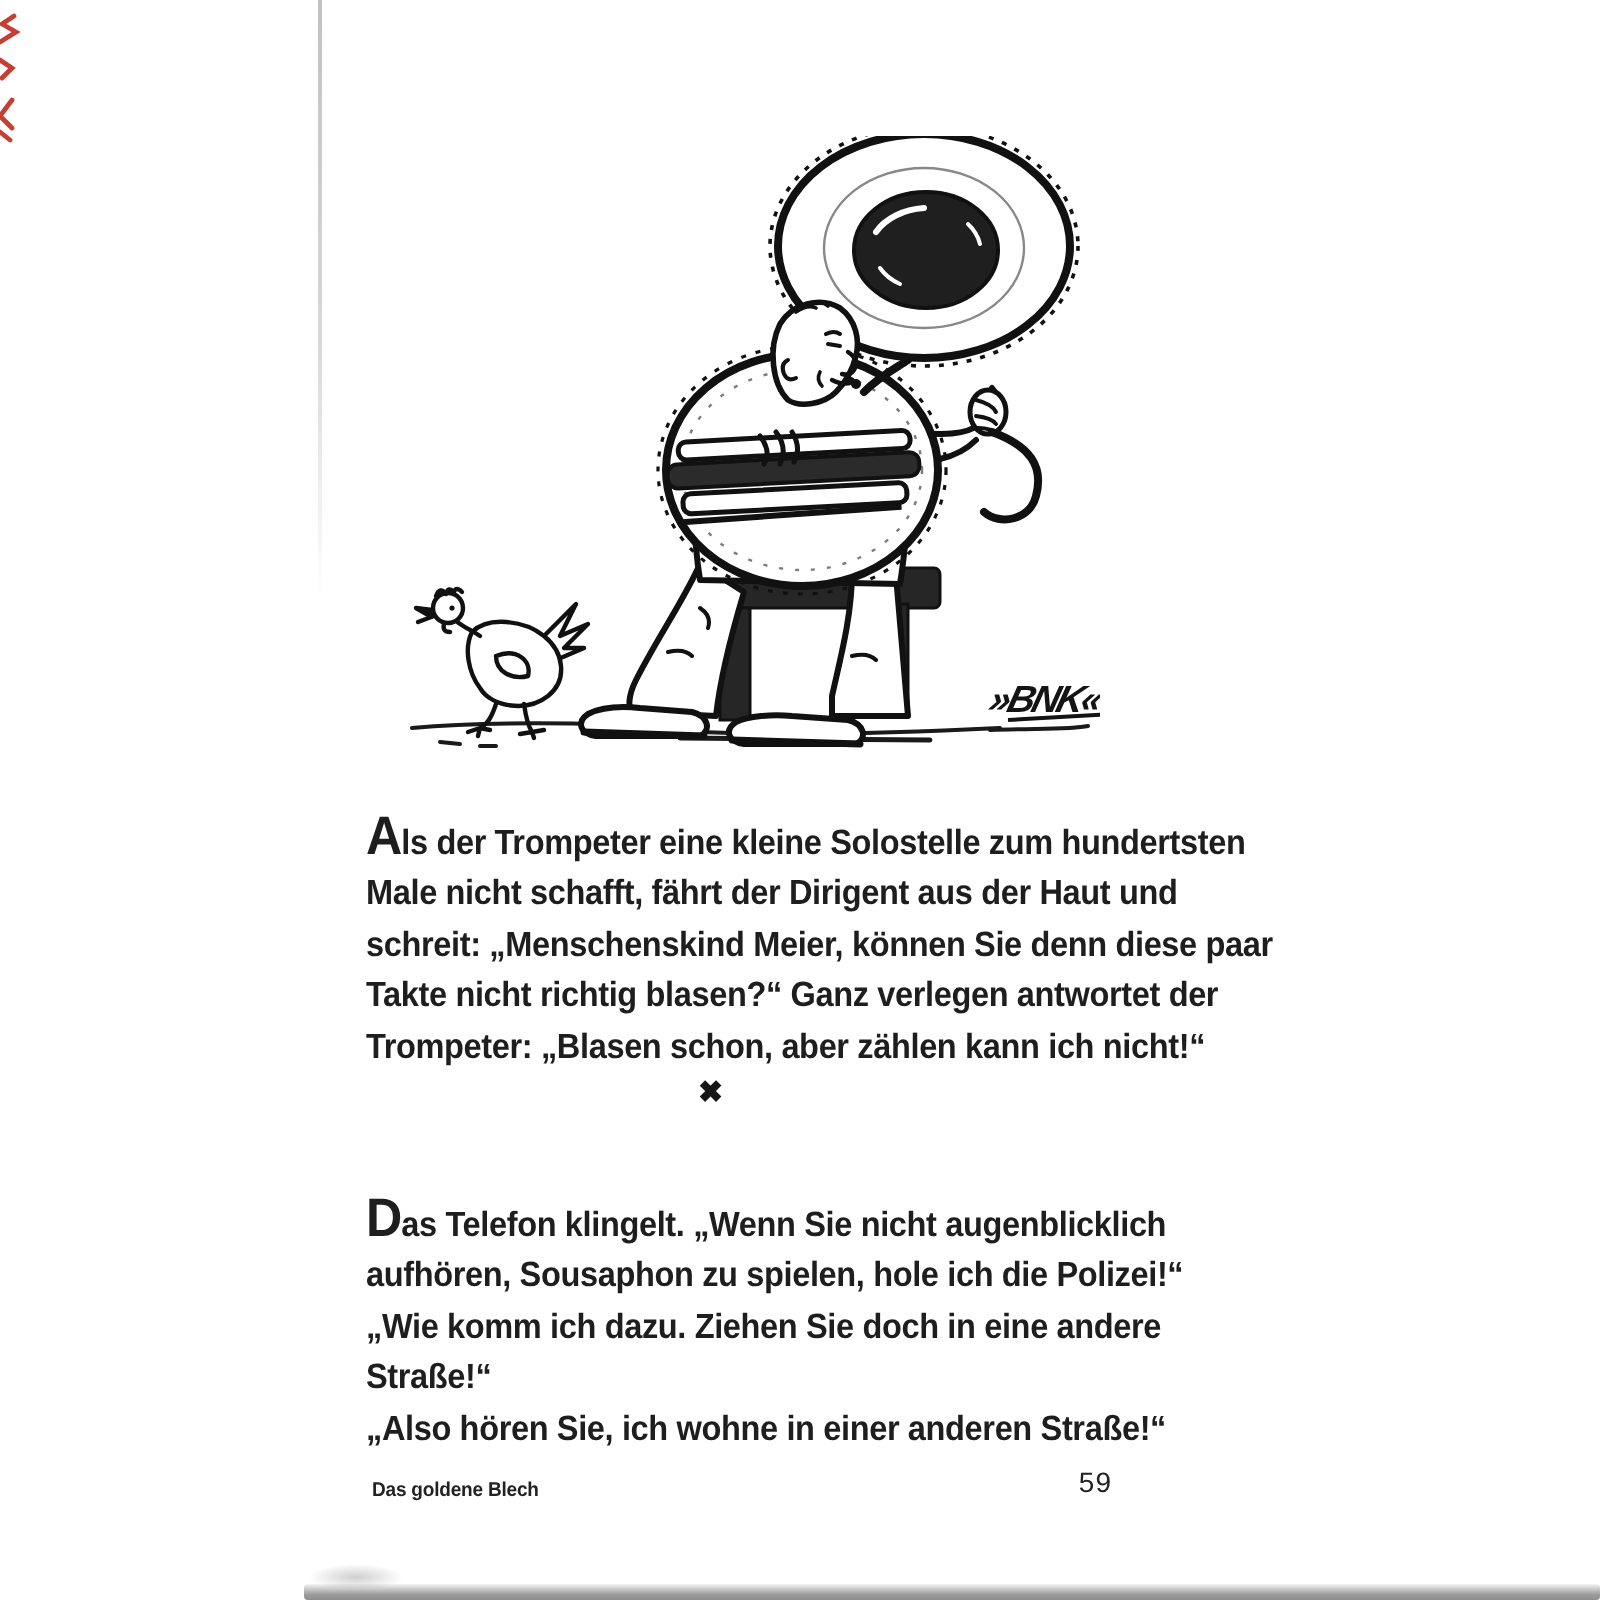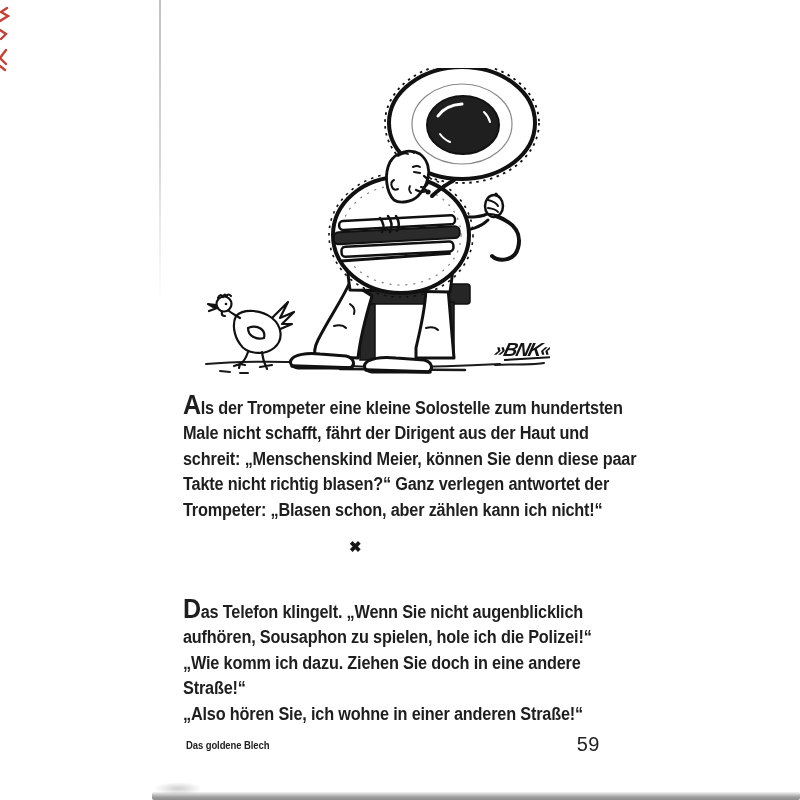--- a/index.html
+++ b/index.html
@@ -20,40 +20,40 @@
   }
   .bottom-smudge{
     position:absolute;left:154px;top:782px;width:48px;height:13px;
     background:radial-gradient(ellipse at center,rgba(150,150,150,.45),rgba(150,150,150,0) 70%);
   }
   .red-marks{position:absolute;left:0;top:6px;}
   
   .art{position:absolute;left:200px;top:68px;}
   
   .joke{position:absolute;left:183px;}
-  .joke-1{top:393px;}
+  .joke-1{top:406px;}
   .joke-2{top:576px;margin-top:21px;}
   .tline{
     white-space:nowrap;font-size:17.5px;font-weight:bold;letter-spacing:-0.2px;
     line-height:25.4px;transform:scaleX(.93);transform-origin:left center;color:#1e1e1e;
   }
   .initial{font-size:27px;letter-spacing:-0.5px;}
   .separator{
     position:absolute;left:349px;top:538px;font-size:15px;font-weight:bold;
     line-height:18px;color:#161616;
   }
   
   .footer-title{
     position:absolute;left:186px;top:740px;font-size:10px;font-weight:bold;
     letter-spacing:-0.1px;transform:scaleX(.95);transform-origin:left center;color:#222;
     white-space:nowrap;
   }
   .page-number{
-    position:absolute;left:566px;top:733px;width:34px;text-align:right;
-    font-size:20px;font-weight:normal;letter-spacing:.5px;color:#222;
+    position:absolute;left:522px;top:733px;width:34px;text-align:right;
+    font-size:14px;font-weight:normal;letter-spacing:.5px;color:#222;
   }
 </style>
 </head>
 <body>
 
 <div class="page">
 
   <div class="edge-line"></div>
 
   <svg class="red-marks" width="12" height="70" viewBox="0 0 12 70">

